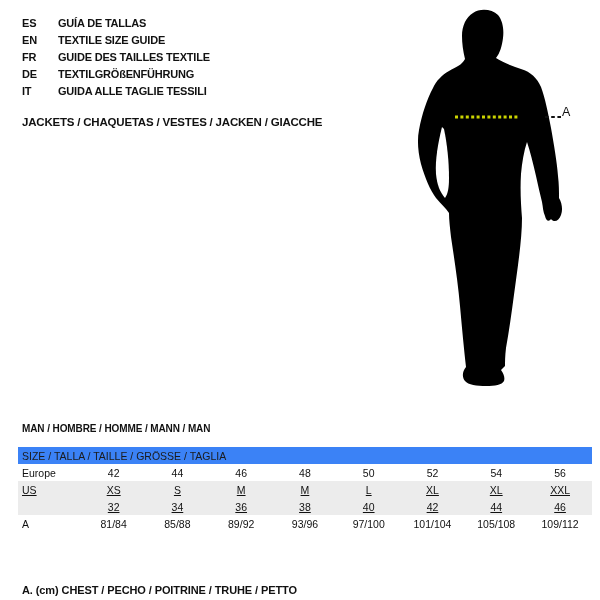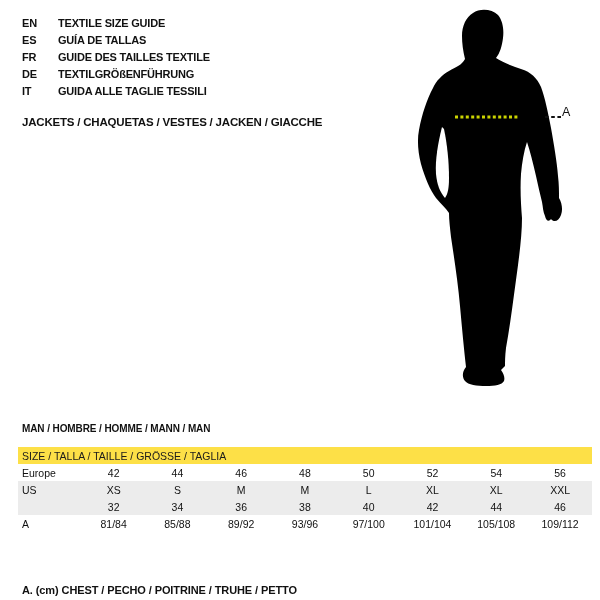--- a/index.html
+++ b/index.html
@@ -15,39 +15,39 @@
   .cats{position:absolute;left:22px;top:113px;font-size:11.5px;font-weight:bold;letter-spacing:-0.2px;}
   .cat-line{height:18px;line-height:18px;}
   
   .figure{position:absolute;left:405px;top:0;width:195px;height:400px;}
   .figure svg{position:absolute;left:0;top:0;}
   .measure-label{position:absolute;left:157px;top:105px;font-size:12.5px;font-weight:500;}
   .fig-caption{position:absolute;left:22px;top:423px;font-size:10px;font-weight:bold;letter-spacing:-0.1px;}
   
   table.size-table{position:absolute;left:18px;top:447px;width:574px;border-collapse:collapse;table-layout:fixed;font-size:10.5px;}
   table.size-table td{height:17px;padding:0;text-align:center;vertical-align:middle;white-space:nowrap;}
-  table.size-table tr.thead td{background:#fde047;text-align:left;padding-left:4px;color:#1b1b1b;}
-  table.size-table tr.shaded td{background:#ececec;}
+  table.size-table tr.thead td{background:#3b82f6;text-align:left;padding-left:4px;color:#1b1b1b;}
+  table.size-table tr.shaded td{background:#ececec;text-decoration:underline;}
   table.size-table td.rlabel{width:60px;text-align:left;padding-left:4px;}
   
   .footnote{position:absolute;left:22px;top:584px;font-size:11px;font-weight:bold;letter-spacing:-0.1px;}
 </style>
 </head>
 <body>
 
 <div class="canvas">
 
   <div class="langs">
     <div class="lang-row">
+      <span class="lang-code">ES</span>
+      <span class="lang-def">GUÍA DE TALLAS</span>
+    </div>
+    <div class="lang-row">
       <span class="lang-code">EN</span>
       <span class="lang-def">TEXTILE SIZE GUIDE</span>
-    </div>
-    <div class="lang-row">
-      <span class="lang-code">ES</span>
-      <span class="lang-def">GUÍA DE TALLAS</span>
     </div>
     <div class="lang-row">
       <span class="lang-code">FR</span>
       <span class="lang-def">GUIDE DES TAILLES TEXTILE</span>
     </div>
     <div class="lang-row">
       <span class="lang-code">DE</span>
       <span class="lang-def">TEXTILGRÖßENFÜHRUNG</span>
     </div>
     <div class="lang-row">

